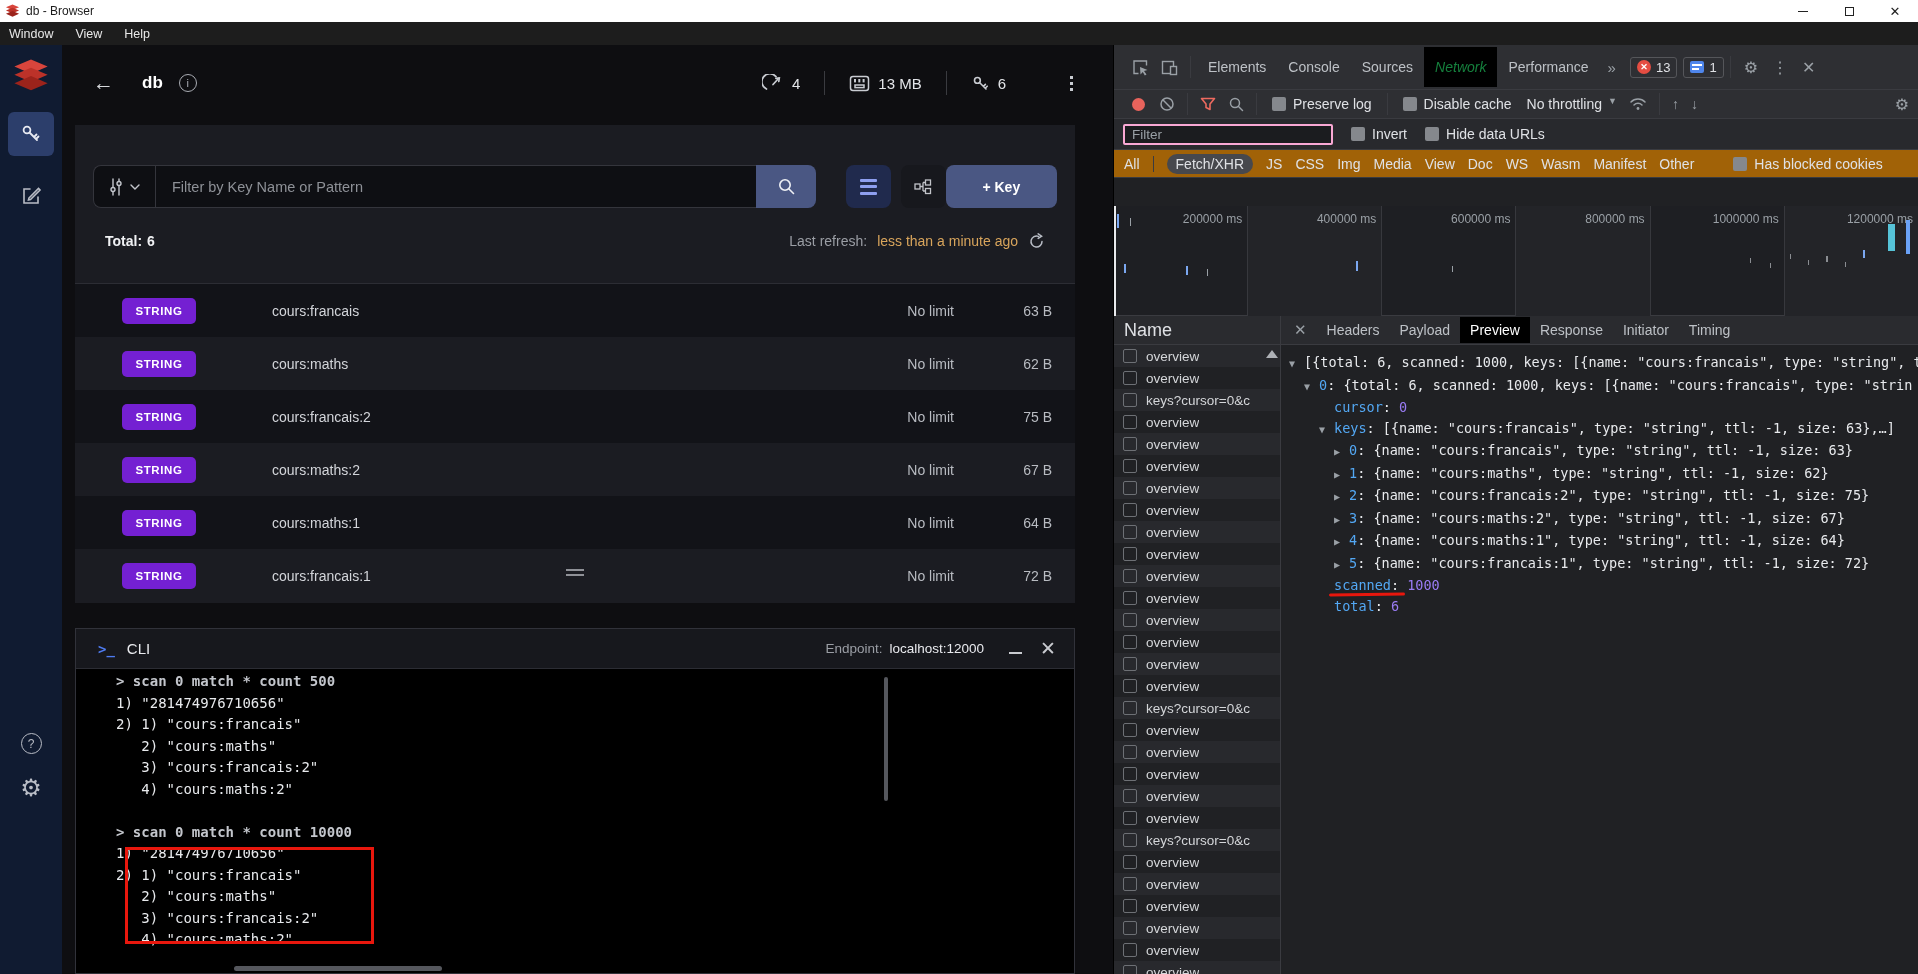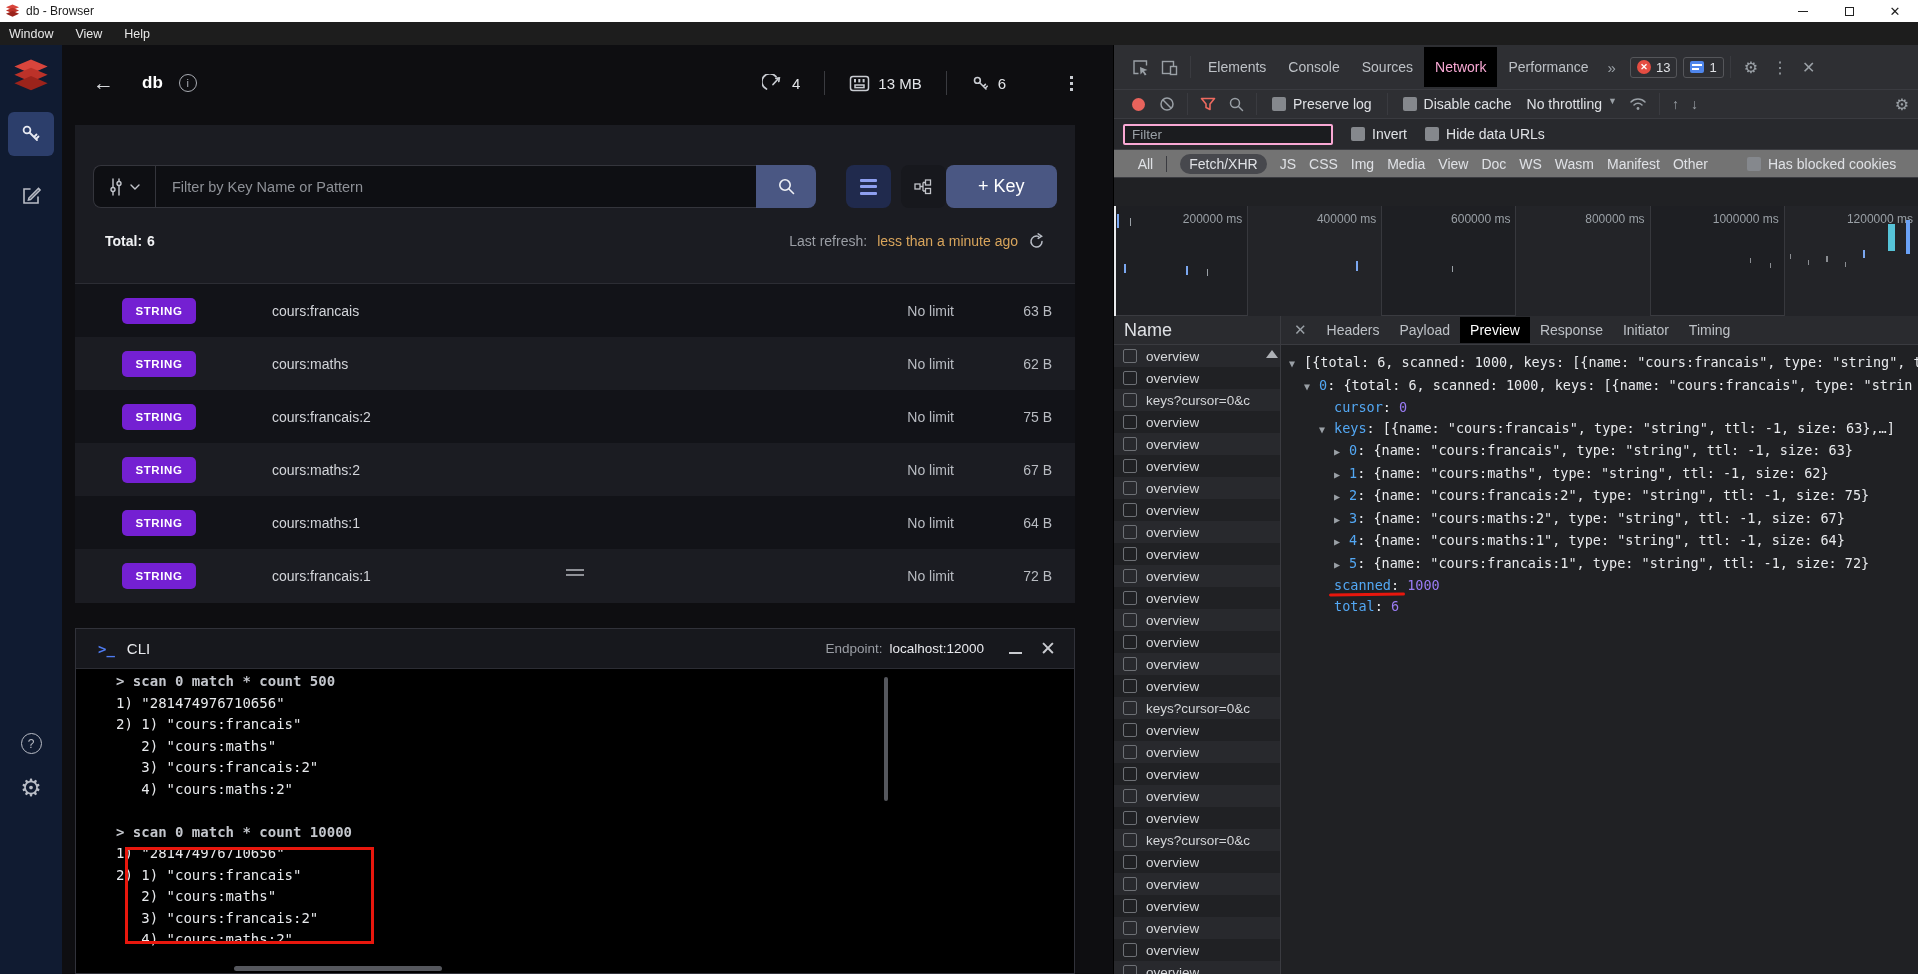--- a/index.html
+++ b/index.html
@@ -57,21 +57,21 @@
     font-size:14.5px;padding:0 16px;}
   .filter-input::placeholder{color:#8e9197;}
   .search-btn{width:60px;background:#4a5783;border-radius:0 8px 8px 0;display:flex;
     align-items:center;justify-content:center;}
   .view-toggle{width:45px;border-radius:8px;display:flex;align-items:center;justify-content:center;}
   .vt-list{margin-left:30px;background:#202a4d;}
   .vt-list .bars{display:flex;flex-direction:column;gap:3.5px;}
   .vt-list .bars i{width:17px;height:3px;background:#8e9ff0;display:block;border-radius:1px;}
   .vt-tree{margin-left:10px;background:#17181d;}
   .add-key-btn{margin-left:auto;width:112px;background:#4a5783;border-radius:8px;color:#fff;
-    font-size:18px;font-weight:400;display:flex;align-items:center;justify-content:center;}
+    font-size:14px;font-weight:700;display:flex;align-items:center;justify-content:center;}
   .total-row{position:absolute;left:30px;top:103px;width:940px;height:26px;display:flex;align-items:center;}
   .total-label{color:#f0f1f4;font-size:14px;font-weight:700;}
   .total-value{color:#f0f1f4;font-size:14px;font-weight:700;margin-left:5px;}
   .refresh-wrap{margin-left:auto;display:flex;align-items:center;gap:10px;}
   .refresh-label{color:#9b9ea5;font-size:14px;}
   .refresh-value{color:#d9a55c;font-size:14px;}
   .key-rows{position:absolute;left:0;top:158px;width:1000px;height:318px;border-top:1px solid #2c2d34;}
   .key-row{height:53px;display:flex;align-items:center;}
   .key-row:nth-child(odd){background:#121318;}
   .type-badge{margin-left:47px;width:74px;height:26px;background:#7420d2;border-radius:5px;
@@ -105,21 +105,21 @@
     border:3px solid #e8170d;pointer-events:none;}
   .cli-vscroll{position:absolute;left:808px;top:8px;width:4px;height:124px;background:#55575d;border-radius:2px;}
   .cli-hscroll{position:absolute;left:158px;bottom:2px;width:208px;height:5px;background:#55575d;border-radius:3px;}
 
   
   .devtools{width:805px;height:929px;background:#202124;border-left:1px solid #000;
     position:relative;color:#dfe1e5;flex-shrink:0;}
   .dt-tabs{position:absolute;left:0;top:0;width:805px;height:45px;background:#2e2f33;
     border-bottom:1px solid #3a3b40;display:flex;align-items:center;padding:0 8px 0 12px;}
   .dt-tab{font-size:14px;color:#bdc1c6;padding:12px 11px;}
-  .dt-tab.selected{background:#000;color:#f9a8d4;}
+  .dt-tab.selected{background:#000;color:#15803d;font-style:italic;}
   .dt-sep{width:1px;height:22px;background:#3a3b40;margin:0 6px;}
   .dt-icon{color:#9aa0a6;display:flex;align-items:center;justify-content:center;padding:0 6px;}
   .dt-chevrons{color:#9aa0a6;font-size:15px;padding:0 8px;}
   .badge-box{display:flex;align-items:center;gap:5px;border:1px solid #55565a;border-radius:3px;
     padding:2px 6px;margin-left:6px;font-size:13px;color:#dfe1e5;}
   .err-ico{width:14px;height:14px;border-radius:50%;background:#e54d42;color:#fff;font-size:9px;
     font-weight:700;display:flex;align-items:center;justify-content:center;}
   .msg-ico{width:14px;height:12px;background:#4f86ec;border-radius:2px;position:relative;}
   .msg-ico::before{content:"";position:absolute;left:2px;top:3px;width:10px;height:1.5px;background:#fff;}
   .msg-ico::after{content:"";position:absolute;left:2px;top:7px;width:7px;height:1.5px;background:#fff;}
@@ -134,22 +134,22 @@
   .caret-down{font-size:9px;color:#9aa0a6;}
   .tb-arrow{color:#9aa0a6;font-size:14px;padding:0 6px;}
   .tb-gear{margin-left:auto;margin-right:10px;color:#9aa0a6;font-size:16px;}
 
   .dt-filterrow{position:absolute;left:0;top:74px;width:805px;height:31px;background:#28292d;
     border-bottom:1px solid #3a3b40;display:flex;align-items:center;padding-left:9px;font-size:14px;}
   .dt-filter-input{width:210px;height:21px;background:#1b1c1f;border:2px solid #f9a8d4;
     color:#dfe1e5;font-size:13.5px;padding:0 7px;outline:none;border-radius:2px;}
   .dt-filter-input::placeholder{color:#9aa0a6;}
 
-  .dt-types{position:absolute;left:0;top:105px;width:805px;height:28px;background:#737373;
-    border-bottom:1px solid #3a3b40;display:flex;align-items:center;padding-left:10px;font-size:14px;gap:13px;justify-content:center;}
+  .dt-types{position:absolute;left:0;top:105px;width:805px;height:28px;background:#a16207;
+    border-bottom:1px solid #3a3b40;display:flex;align-items:center;padding-left:10px;font-size:14px;gap:13px;}
   .type-item{color:#dfe1e5;}
   .type-item.pill{background:#47484d;border-radius:10px;padding:2px 9px;}
   .type-sep{width:1px;height:16px;background:#3a3b40;}
 
   .dt-blocked{position:absolute;left:0;top:133px;width:805px;height:28px;background:#28292d;
     border-bottom:1px solid #3a3b40;display:flex;align-items:center;padding-left:10px;font-size:14px;}
 
   .dt-overview{position:absolute;left:0;top:161px;width:805px;height:110px;background:#1e1f23;
     border-bottom:1px solid #3a3b40;display:flex;}
   .ov-section{width:134.17px;height:110px;border-right:1px solid #37383d;position:relative;}

